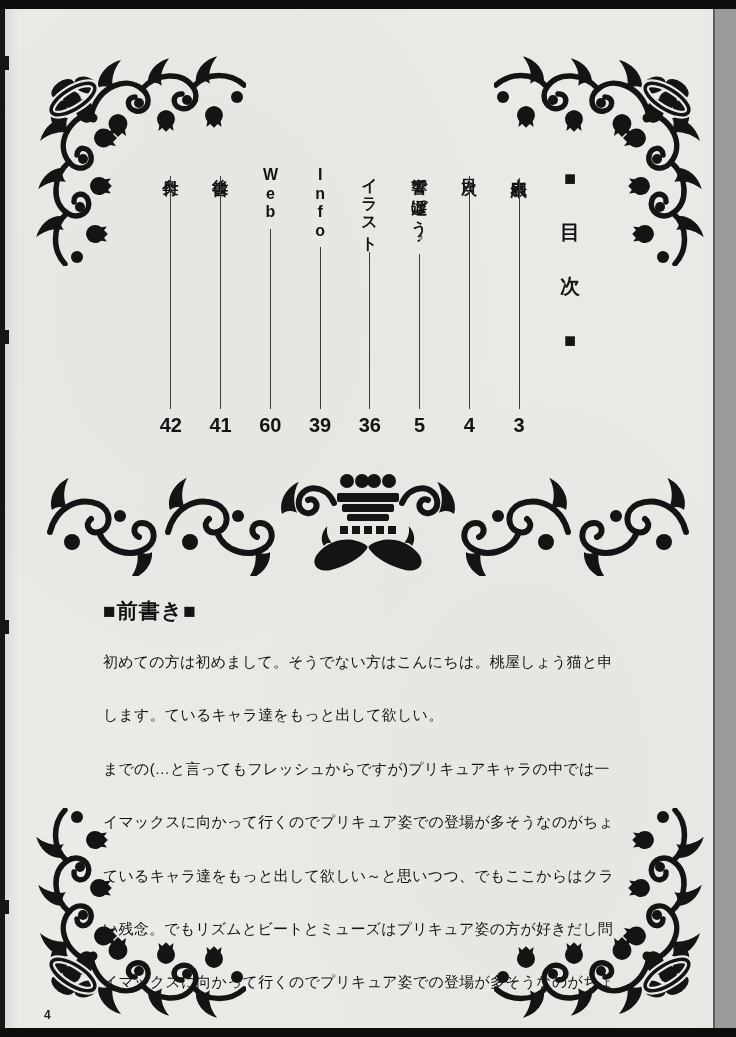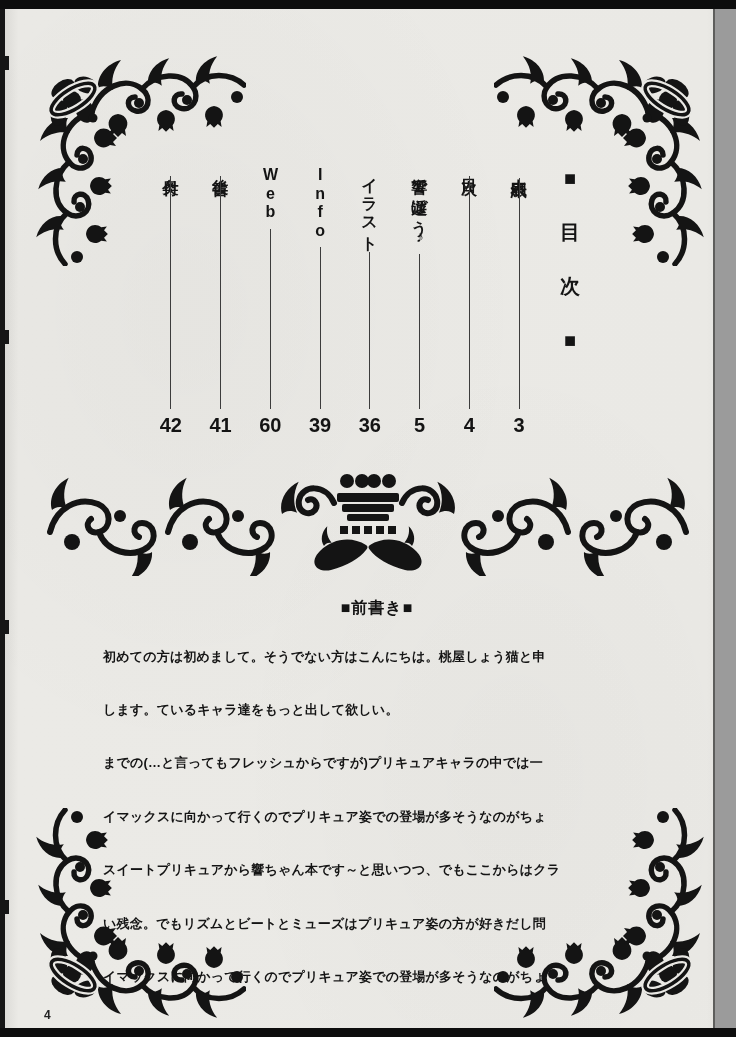--- a/index.html
+++ b/index.html
@@ -48,25 +48,25 @@
   .toc-label{
     writing-mode:vertical-rl;text-orientation:upright;
     font-size:16px;font-weight:700;letter-spacing:1.5px;line-height:1.08;
   }
   .toc-line{width:0;border-left:1.5px solid #3c3c3c;flex:1;margin:7px 0 5px;}
   .toc-page{font-size:20px;font-weight:700;height:20px;}
 
   
   .foreword{position:absolute;left:103px;top:599px;width:548px;}
   .foreword-heading{
-    text-align:center;font-size:16px;font-weight:800;letter-spacing:1px;line-height:1.1;
+    font-size:21px;font-weight:800;letter-spacing:1px;line-height:1.1;
   }
   .foreword-lines{margin-top:9px;}
   .fw-line{
-    height:27.4px;line-height:27.4px;font-size:13px;font-weight:700;
+    height:27.4px;line-height:27.4px;font-size:15px;font-weight:400;
     letter-spacing:0.2px;white-space:nowrap;margin-top:26px;
   }
   .page-num{position:absolute;left:44px;top:1008px;font-size:12px;font-weight:700;color:#222;}
 </style>
 </head>
 <body>
 
 <div class="paper">
 
   <svg width="0" height="0" style="position:absolute" aria-hidden="true">
@@ -205,21 +205,21 @@
     <rect x="342" y="58" width="8" height="8"></rect>
   </svg>
 
   <div class="foreword">
     <div class="foreword-heading">■前書き■</div>
     <div class="foreword-lines">
       <div class="fw-line">初めての方は初めまして。そうでない方はこんにちは。桃屋しょう猫と申</div>
       <div class="fw-line">します。ているキャラ達をもっと出して欲しい。</div>
       <div class="fw-line">までの(…と言ってもフレッシュからですが)プリキュアキャラの中では一</div>
       <div class="fw-line">イマックスに向かって行くのでプリキュア姿での登場が多そうなのがちょ</div>
-      <div class="fw-line">スイートプリキュアから響ちゃん本です～と思いつつ、でもここからはクラ</div>
+      <div class="fw-line">ているキャラ達をもっと出して欲しい～と思いつつ、でもここからはクラ</div>
       <div class="fw-line">い残念。でもリズムとビートとミューズはプリキュア姿の方が好きだし問</div>
       <div class="fw-line">イマックスに向かって行くのでプリキュア姿での登場が多そうなのがちょ</div>
     </div>
   </div>
 
   <div class="page-num">4</div>
 
 </div>
 
 </body></html>

